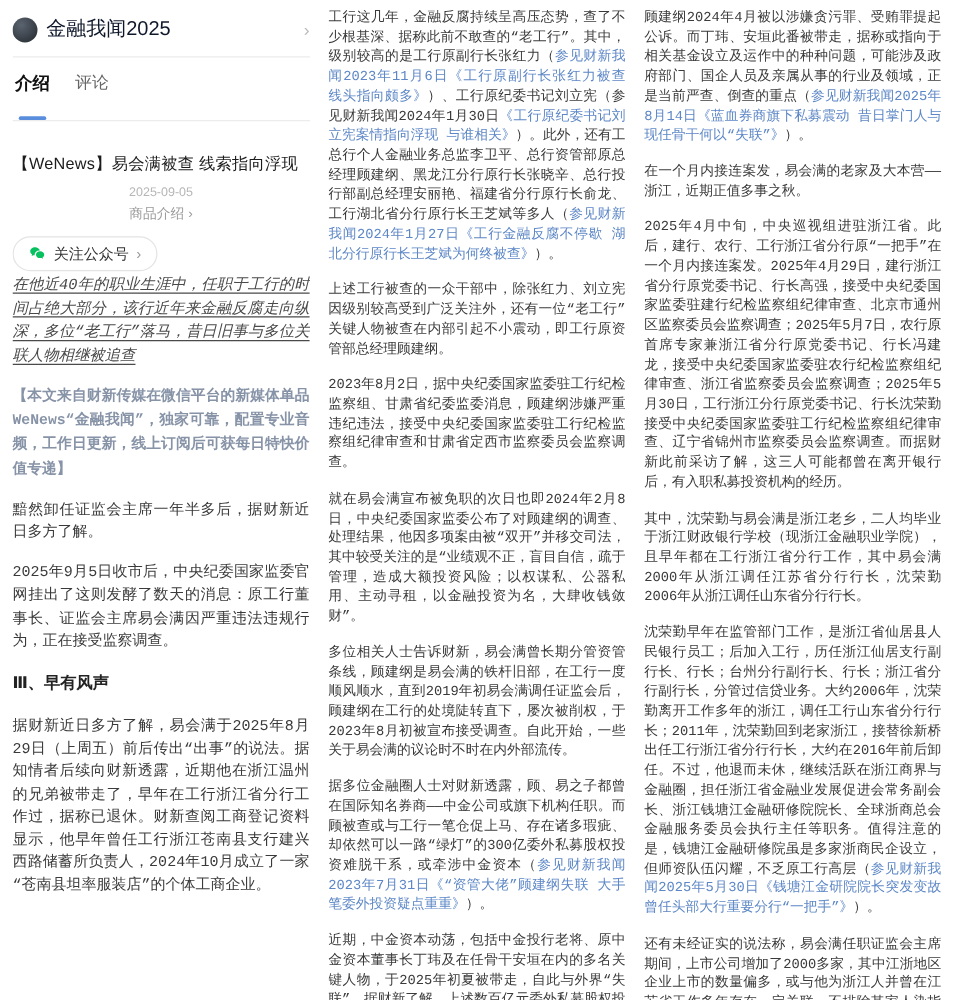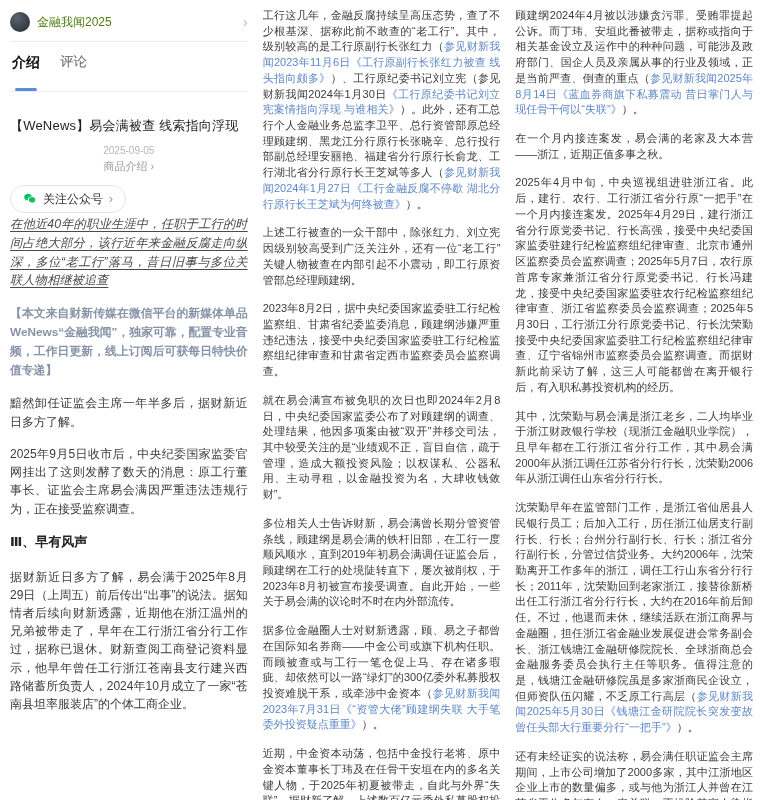--- a/index.html
+++ b/index.html
@@ -8,37 +8,37 @@
     font-family:"Liberation Sans","DejaVu Sans",sans-serif;
     color:#3a3a3a;
     -webkit-font-smoothing:antialiased;
   }
   .page{display:flex;gap:15px;padding:8px 10px 0 10px;height:792px;overflow:hidden;}
   .col{flex:1;min-width:0;overflow:hidden;}
 
   
   .acct-row{display:flex;align-items:center;gap:7px;padding:4px 0 9px 0;border-bottom:1px solid #ececec;}
   .avatar{width:20px;height:20px;border-radius:50%;background:radial-gradient(circle at 35% 30%,#5a6470,#23272c);flex:none;}
-  .acct-name{font-size:12px;color:#4d7c0f;flex:1;}
+  .acct-name{font-size:16px;color:#0f172a;flex:1;}
   .chev{color:#b9b9b9;font-size:14px;line-height:1;}
   .tabs{display:flex;gap:20px;padding:10px 2px 0 2px;border-bottom:1px solid #ececec;}
   .tab{font-size:13.5px;color:#666;padding-bottom:18px;position:relative;cursor:pointer;}
   .tab.active{color:#111;font-weight:700;font-size:14px;}
   .tab.active::after{content:"";position:absolute;left:50%;transform:translateX(-50%);bottom:0;width:22px;height:3px;border-radius:2px;background:#5a8edd;}
   .title{font-size:13px;font-weight:500;color:#1c1c1c;margin:24px 0 7px 0;letter-spacing:.2px;}
   .meta-row{display:flex;align-items:center;justify-content:space-between;margin-bottom:10px;flex-direction:column;}
   .date{font-size:10px;color:#b6b6b6;}
   .product{font-size:11px;color:#9a9a9a;cursor:pointer;}
   .follow{display:inline-flex;align-items:center;gap:6px;border:1px solid #e4e4e4;border-radius:15px;padding:4px 12px;cursor:pointer;margin-bottom:2px;background:#fff;}
   .follow .lbl{font-size:12px;color:#333;}
   .follow .chev{font-size:12px;color:#9a9a9a;}
   .wx{width:14px;height:14px;display:inline-block;}
 
   
-  .col p{margin:0 0 13px 0;text-align:justify;}
+  .col p{margin:0 0 13px 0;text-align:justify;font-family:Liberation Mono, monospace;}
   .col-main{font-size:12px;line-height:1.52;}
   .col-main p{margin-bottom:14px;}
   .col-small{font-size:11px;line-height:1.43;}
   .summary{font-style:italic;color:#4a4a4a;text-decoration:underline;text-underline-offset:3px;font-size:12.3px;}
   .promo{font-weight:700;color:#8793a7;font-size:11.8px;line-height:1.62;}
   .sec-h{text-align:left;font-weight:700;color:#222;font-size:13px;margin:4px 0 16px 0;}
   .lnk{color:#5d87c6;text-decoration:none;cursor:pointer;}
   .gap{margin-top:28px;}
   .tight{margin-top:-8px;}
 </style>

